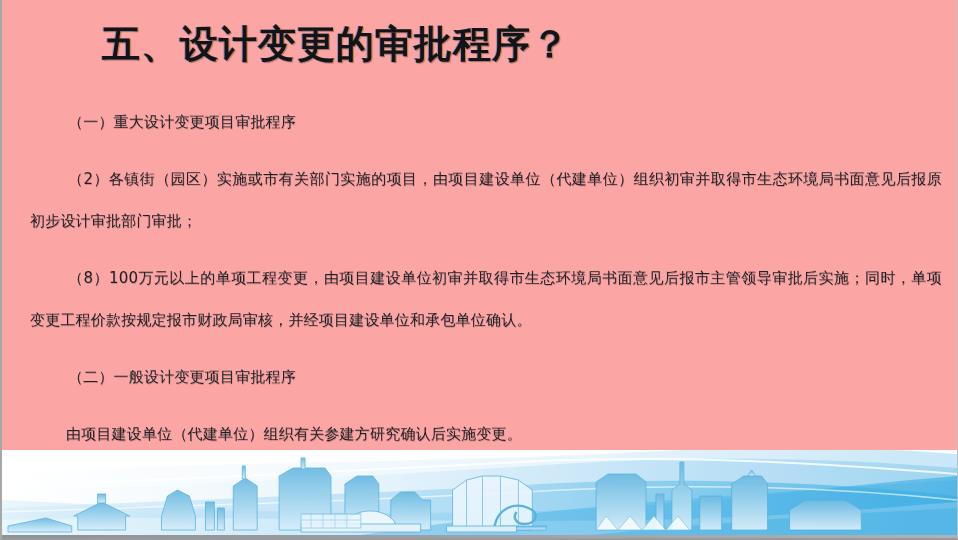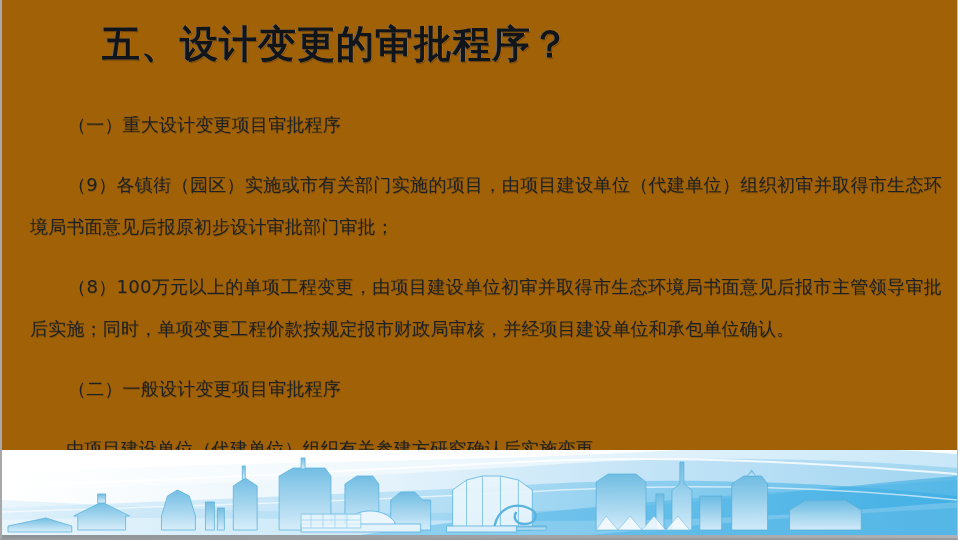--- a/index.html
+++ b/index.html
@@ -4,21 +4,21 @@
 <style>
   html, body {
     margin: 0;
     padding: 0;
     background: #ffffff;
   }
   .slide {
     position: relative;
     width: 958px;
     height: 540px;
-    background: #a16207;
+    background: #fca5a5;
     overflow: hidden;
     font-family: "DejaVu Sans", "Liberation Sans", sans-serif;
     box-sizing: border-box;
     border-left: 2px solid #a8a8a8;
     border-right: 1px solid #bdbdbd;
     border-bottom: 2px solid #9a9a9a;
   }
 
   
   .title-wrap {
@@ -42,21 +42,21 @@
   }
 
   
   .body {
     position: absolute;
     left: 28px;
     top: 86px;
     width: 912px;
   }
   .para {
-    font-size: 18px;
+    font-size: 15px;
     color: #1d2024;
     line-height: 42px;
     letter-spacing: 0.2px;
     white-space: normal;
     text-align: justify;
     text-justify: inter-ideograph;
     text-shadow: 0.5px 0.5px 0.5px rgba(0,0,0,0.18);
   }
   .para.indent {
     text-indent: 38px;
@@ -95,21 +95,21 @@
 <body>
 
 <div class="slide">
 
   <div class="title-wrap">
     <div class="slide-title">五、设计变更的审批程序？</div>
   </div>
 
   <div class="body">
     <p class="para indent">（一）重大设计变更项目审批程序</p>
-    <p class="para hang">（9）各镇街（园区）实施或市有关部门实施的项目，由项目建设单位（代建单位）组织初审并取得市生态环境局书面意见后报原初步设计审批部门审批；</p>
+    <p class="para hang">（2）各镇街（园区）实施或市有关部门实施的项目，由项目建设单位（代建单位）组织初审并取得市生态环境局书面意见后报原初步设计审批部门审批；</p>
     <p class="para hang">（8）100万元以上的单项工程变更，由项目建设单位初审并取得市生态环境局书面意见后报市主管领导审批后实施；同时，单项变更工程价款按规定报市财政局审核，并经项目建设单位和承包单位确认。</p>
     <p class="para indent">（二）一般设计变更项目审批程序</p>
     <p class="para indent-sm">由项目建设单位（代建单位）组织有关参建方研究确认后实施变更。</p>
   </div>
 
   <div class="bottom-band">
     <svg viewBox="0 0 958 88" preserveAspectRatio="none" aria-hidden="true">
       <defs>
         <linearGradient id="gWaveA" x1="0" y1="0" x2="1" y2="0">
           <stop offset="0%" stop-color="#ffffff"></stop>

